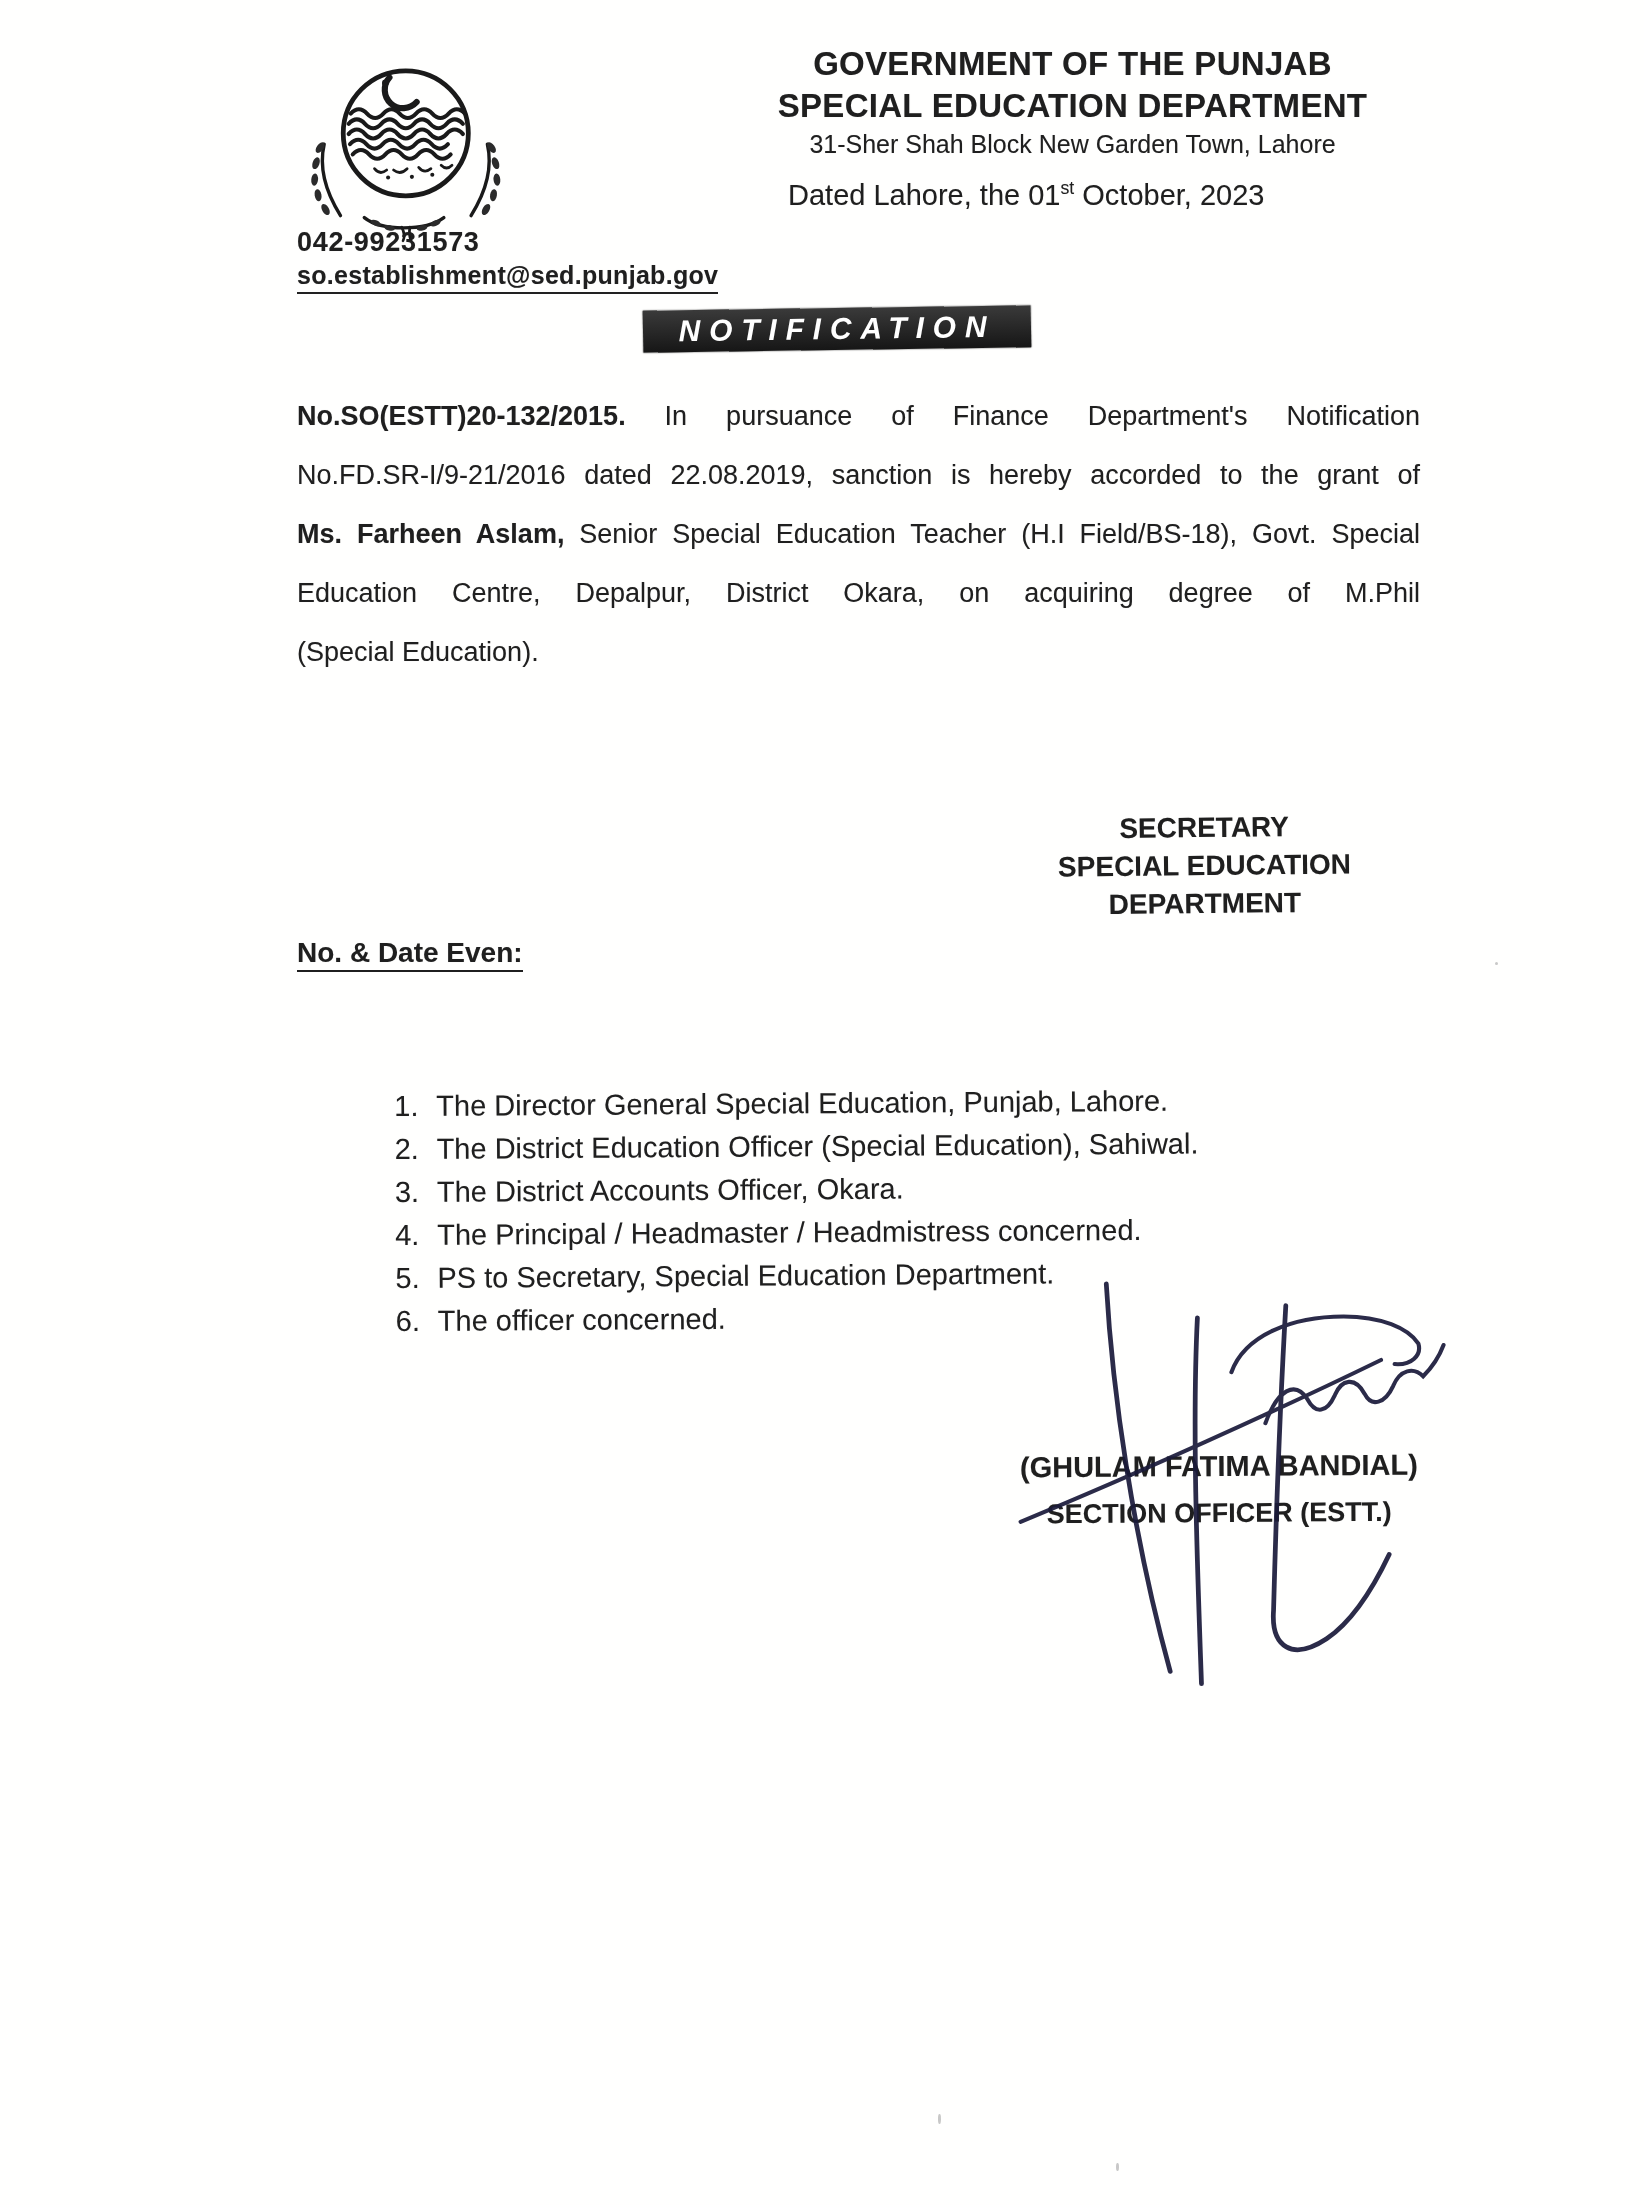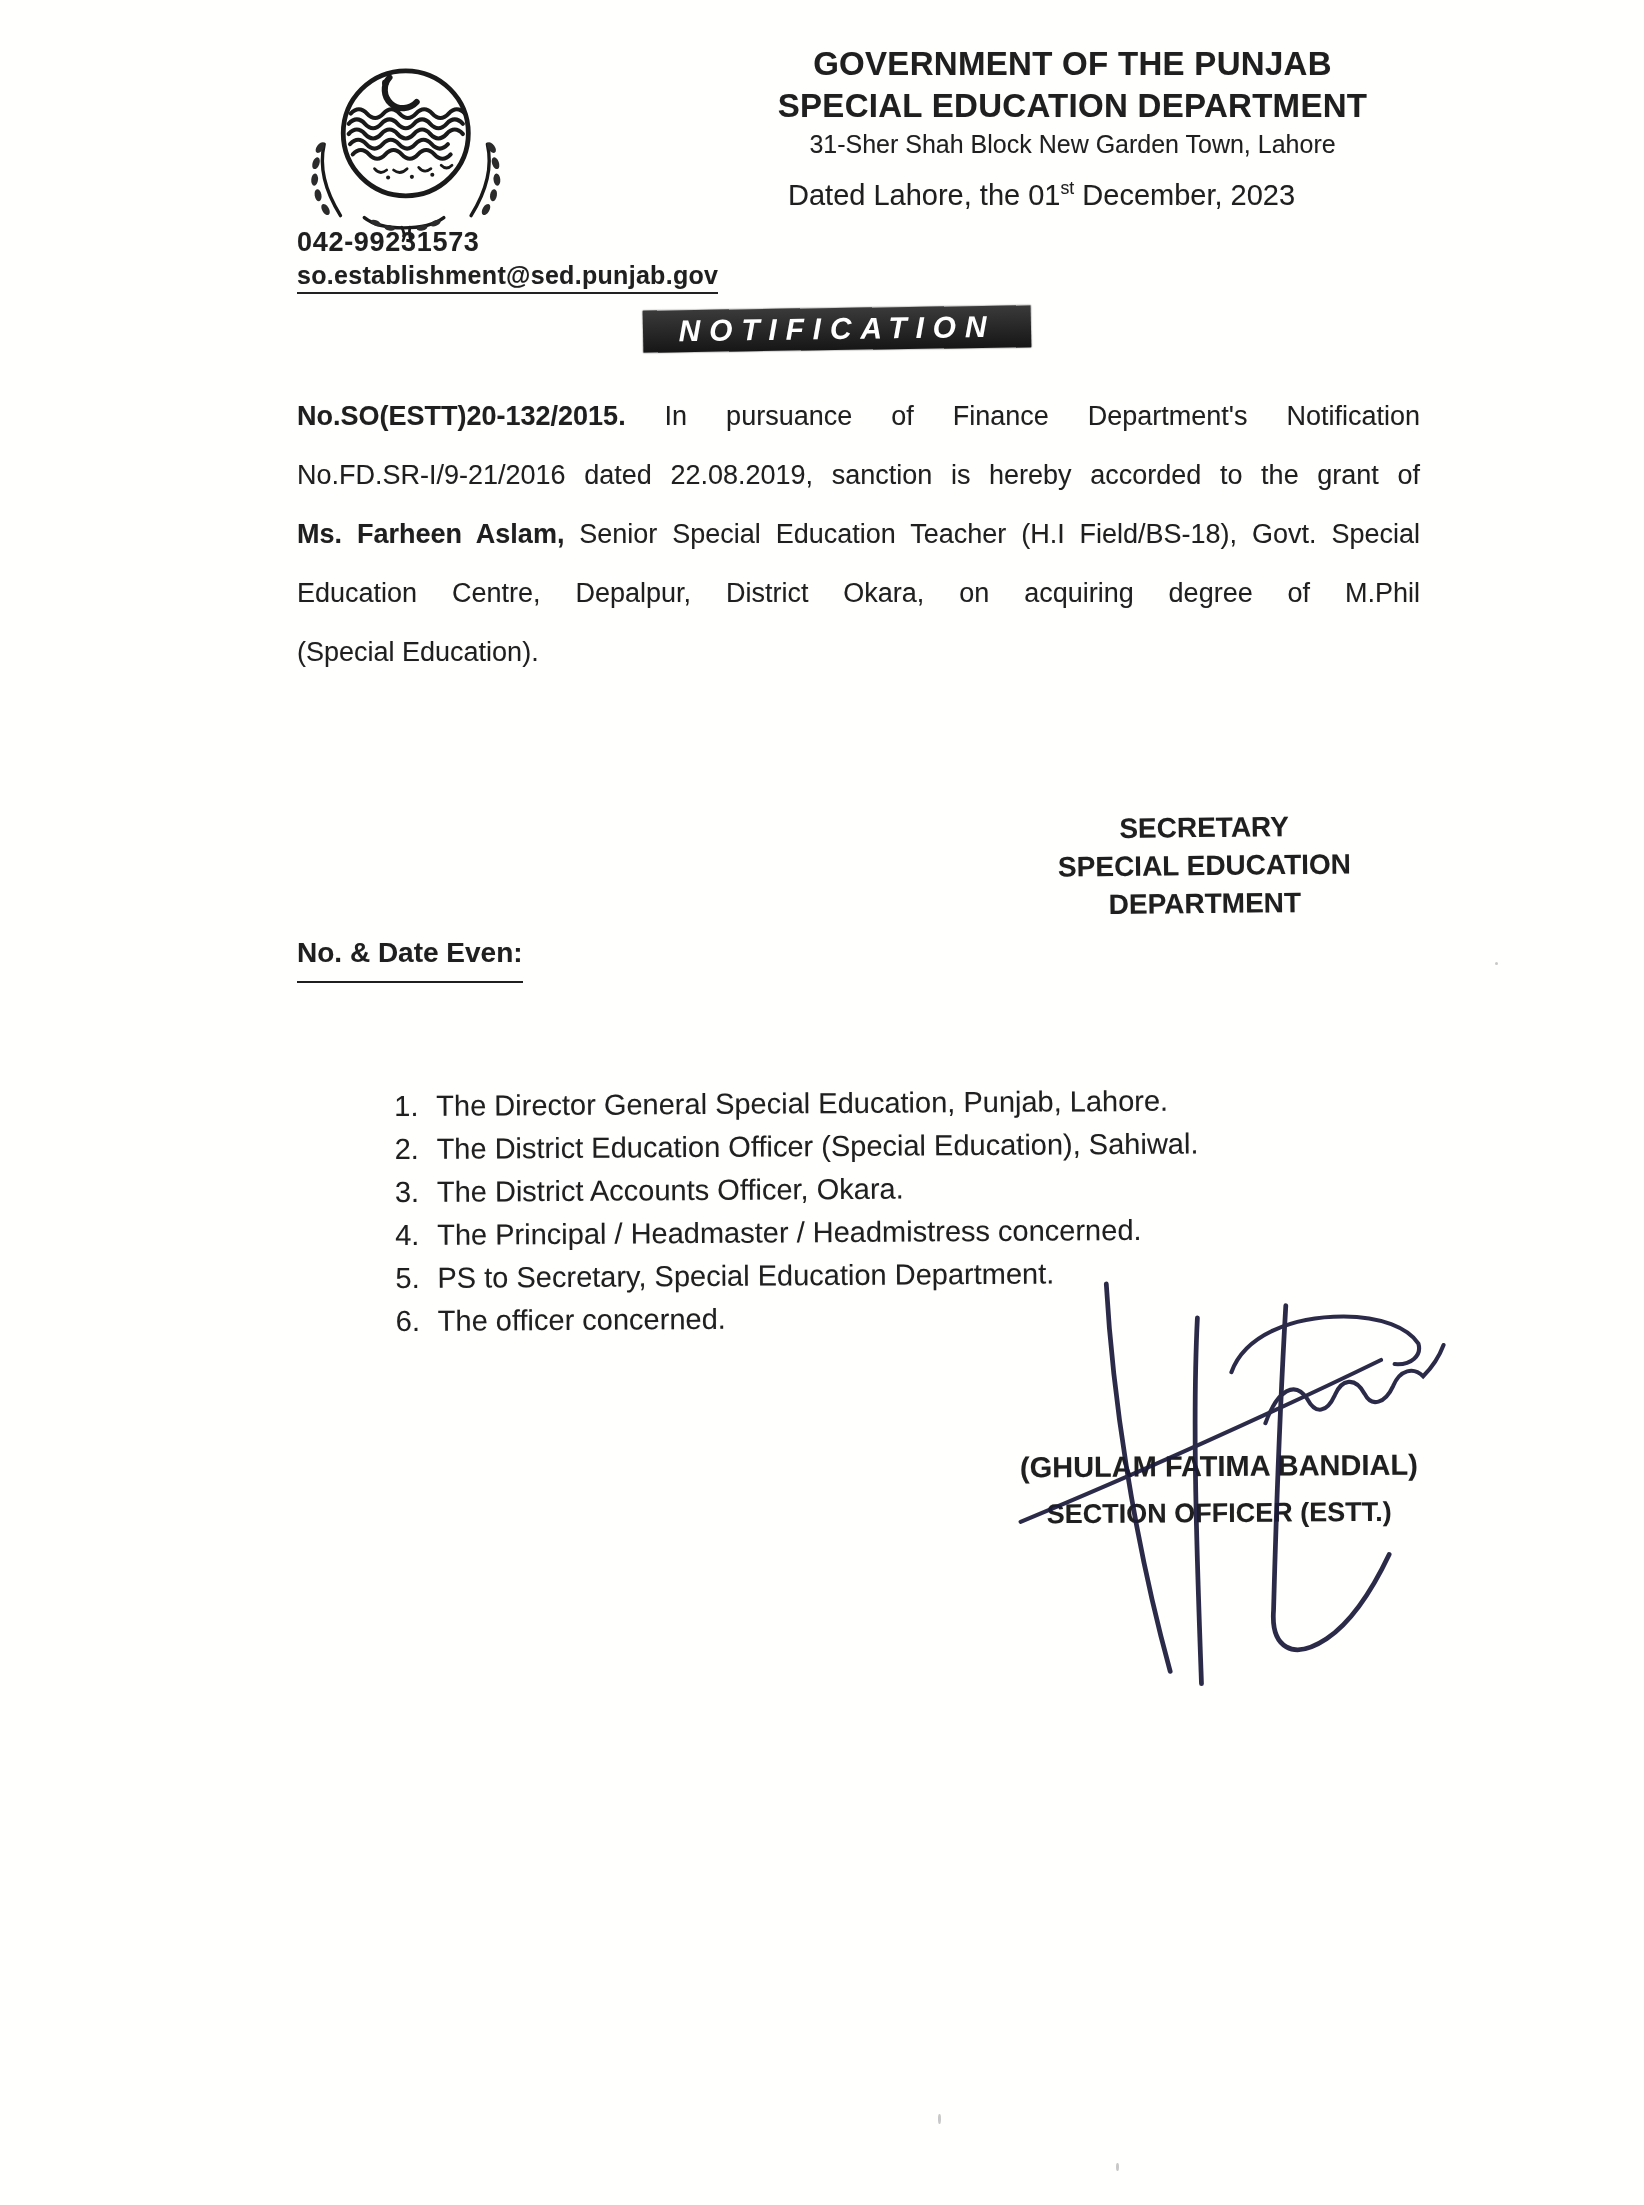--- a/index.html
+++ b/index.html
@@ -45,21 +45,21 @@
   .just{text-align:justify;text-align-last:justify;}
   .b{font-weight:bold;}
   .u{border-bottom:2px solid #1f1f1f;padding-bottom:1.4px;}
 
   
   .signatory{position:absolute;left:1014px;top:809px;width:381px;text-align:center;
     font-weight:bold;font-size:28px;line-height:38px;transform:rotate(-0.6deg);}
 
   
   .even-heading{position:absolute;left:297px;top:937px;font-size:28px;font-weight:bold;
-    border-bottom:2.7px solid #1f1f1f;padding-bottom:12px;}
+    border-bottom:2.7px solid #1f1f1f;padding-bottom:1px;}
   .copy-intro{position:absolute;left:295px;top:1009px;font-size:29px;}
   .recipients{position:absolute;left:395px;top:1082px;width:885px;font-size:29px;transform:rotate(-0.4deg);}
   .recipient{display:flex;height:43px;line-height:43px;}
   .recipient .num{width:42px;flex:0 0 42px;}
   .recipient .txt{flex:1;}
 
   
   .sig-block{position:absolute;left:1001px;top:1450px;width:436px;text-align:center;
     font-weight:bold;transform:rotate(-0.4deg);}
   .sig-name{font-size:29px;}
@@ -135,21 +135,21 @@
 
   <div class="contact-phone ink">042-99231573</div>
   <div class="contact-email ink">so.establishment@sed.punjab.gov</div>
 
   <div class="header-block">
     <div class="org1 ink">GOVERNMENT OF THE PUNJAB</div>
     <div class="org2 ink">SPECIAL EDUCATION DEPARTMENT</div>
     <div class="addr ink">31-Sher Shah Block New Garden Town, Lahore</div>
   </div>
 
-  <div class="dated ink"><span>Dated Lahore, the 01</span><sup>st</sup><span> December, 2023</span></div>
+  <div class="dated ink"><span>Dated Lahore, the 01</span><sup>st</sup><span> October, 2023</span></div>
 
   <div class="title-bar">
     <span>NOTIFICATION</span>
   </div>
 
   <div class="body-text ink">
     <span class="body-line just"><span class="b">No.SO(ESTT)20-132/2015.</span><span> In pursuance of Finance Department's Notification</span></span>
     <span class="body-line just">No.FD.SR-I/9-21/2016 dated 22.08.2019, sanction is hereby accorded to the grant of</span>
     <span class="body-line just"><span class="b">Ms. Farheen Aslam,</span><span> Senior Special Education Teacher (H.I Field/BS-18), Govt. Special</span></span>
     <span class="body-line just">Education Centre, Depalpur, District Okara, on acquiring degree of M.Phil</span>

